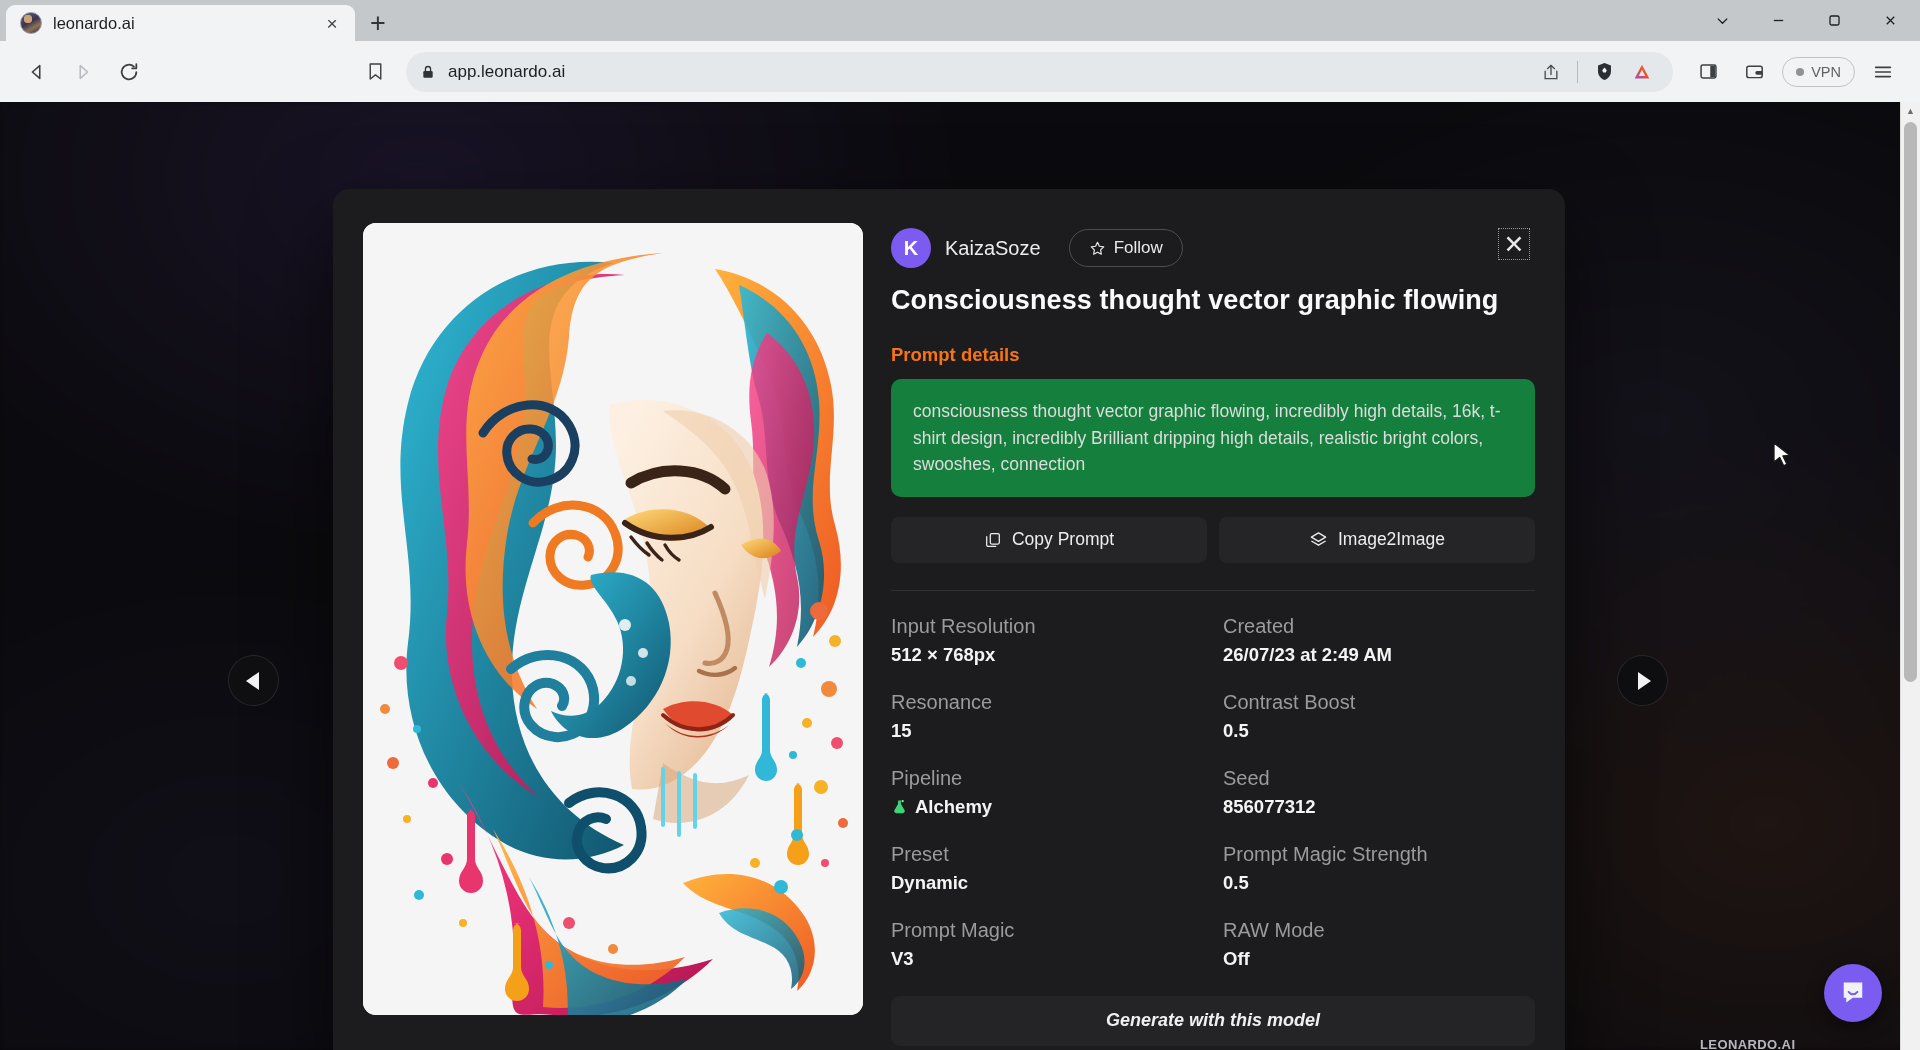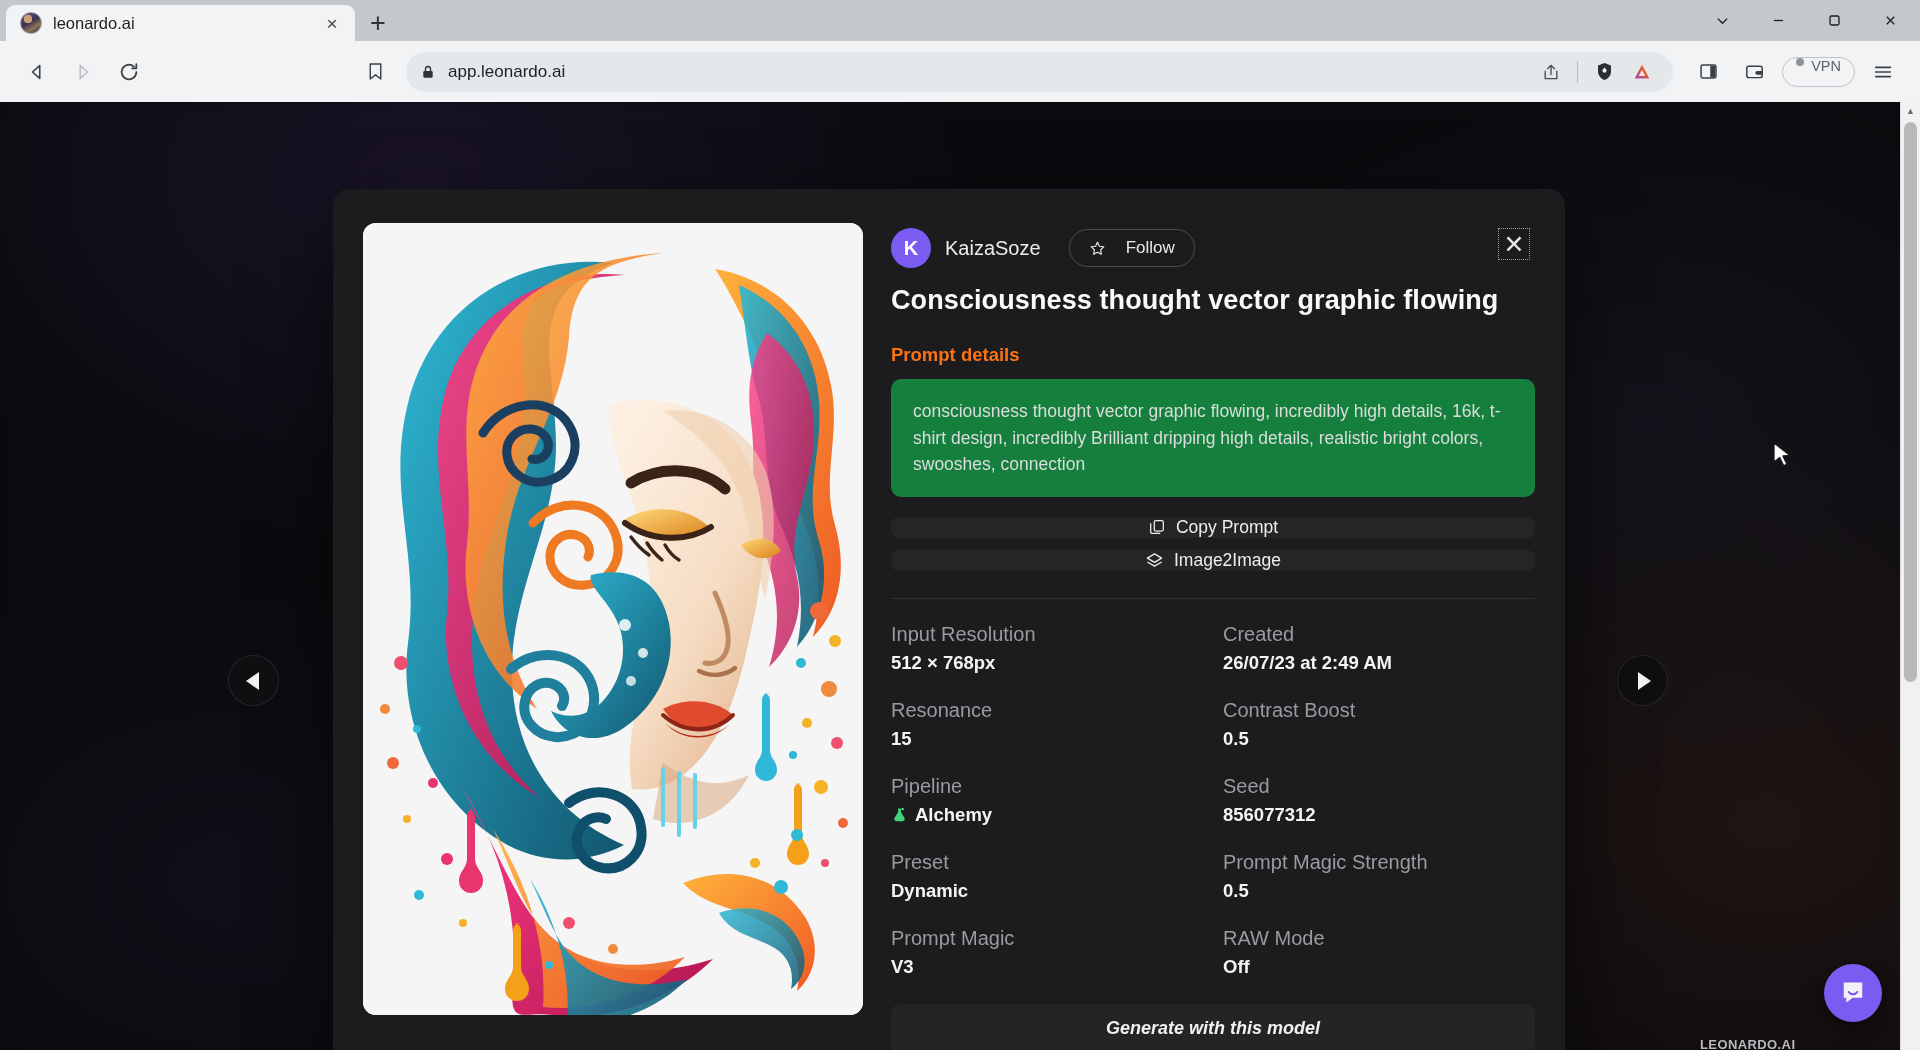--- a/index.html
+++ b/index.html
@@ -76,21 +76,21 @@
     overflow: hidden; text-overflow: ellipsis; flex: 1;
   }
   #omnibox-right { display: flex; align-items: center; gap: 4px; }
   .obtn {
     width: 34px; height: 34px; display: flex;
     align-items: center; justify-content: center; color: #4a4d50;
   }
   .obsep { width: 1px; height: 22px; background: #b6babe; margin: 0 5px; }
   #vpn-pill {
     height: 30px; border: 1px solid #c0c4c8; border-radius: 15px;
-    display: flex; align-items: flex-start; gap: 7px; padding: 0 13px;
+    display: flex; align-items: center; gap: 7px; padding: 0 13px;
     font-size: 14.5px; color: #5f6368; margin: 0 3px;
   }
   #vpn-dot { width: 8px; height: 8px; border-radius: 50%; background: #8e9296; }
 
   
   #viewport {
     position: absolute; left: 0; top: 102px; right: 0; bottom: 0;
     background: #0e0d12; overflow: hidden;
   }
   #page-backdrop {
@@ -151,21 +151,21 @@
   #author-row { display: flex; align-items: center; gap: 14px; height: 42px; }
   #avatar {
     width: 40px; height: 40px; border-radius: 50%; background: #7c5cf0;
     display: flex; align-items: center; justify-content: center;
     color: #fff; font-size: 20px; font-weight: 600;
   }
   #author-name { font-size: 20px; color: #ececec; }
   #follow-btn {
     margin-left: 14px; height: 38px; padding: 0 19px;
     border: 1px solid #4d4d52; border-radius: 19px;
-    display: flex; align-items: center; gap: 20px;
+    display: flex; align-items: center; gap: 8px;
     color: #e9e9e9; font-size: 17px; background: transparent;
     font-family: inherit;
   }
   #close-btn {
     position: absolute; right: 4px; top: 4px; width: 34px; height: 34px;
     display: flex; align-items: center; justify-content: center;
     color: #e8e8e8; font-size: 25px; font-weight: 300;
     outline: 1px dotted rgba(255,255,255,.55); outline-offset: -2px;
     background: transparent; border: none; font-family: inherit; line-height: 1;
   }
@@ -176,21 +176,21 @@
   }
 
   #prompt-label { margin-top: 28px; font-size: 18.5px; font-weight: 700; color: #f97316; }
 
   #prompt-card {
     margin-top: 13px; background: #15803d; border-radius: 10px;
     padding: 19px 22px; min-height: 96px;
   }
   #prompt-text { font-size: 17.5px; line-height: 1.52; color: #dcdcdc; }
 
-  #action-row { margin-top: 20px; display: flex; gap: 12px; flex-direction: column; }
+  #action-row { margin-top: 20px; display: flex; gap: 12px; }
   .act-btn {
     flex: 1; height: 46px; background: #252528; border-radius: 8px;
     display: flex; align-items: center; justify-content: center; gap: 10px;
     color: #ededed; font-size: 17.5px; border: none; font-family: inherit;
   }
   .act-btn svg { display: block; flex: 0 0 auto; }
 
   #divider { margin-top: 27px; height: 1px; background: #303034; }
 
   #meta-grid {

